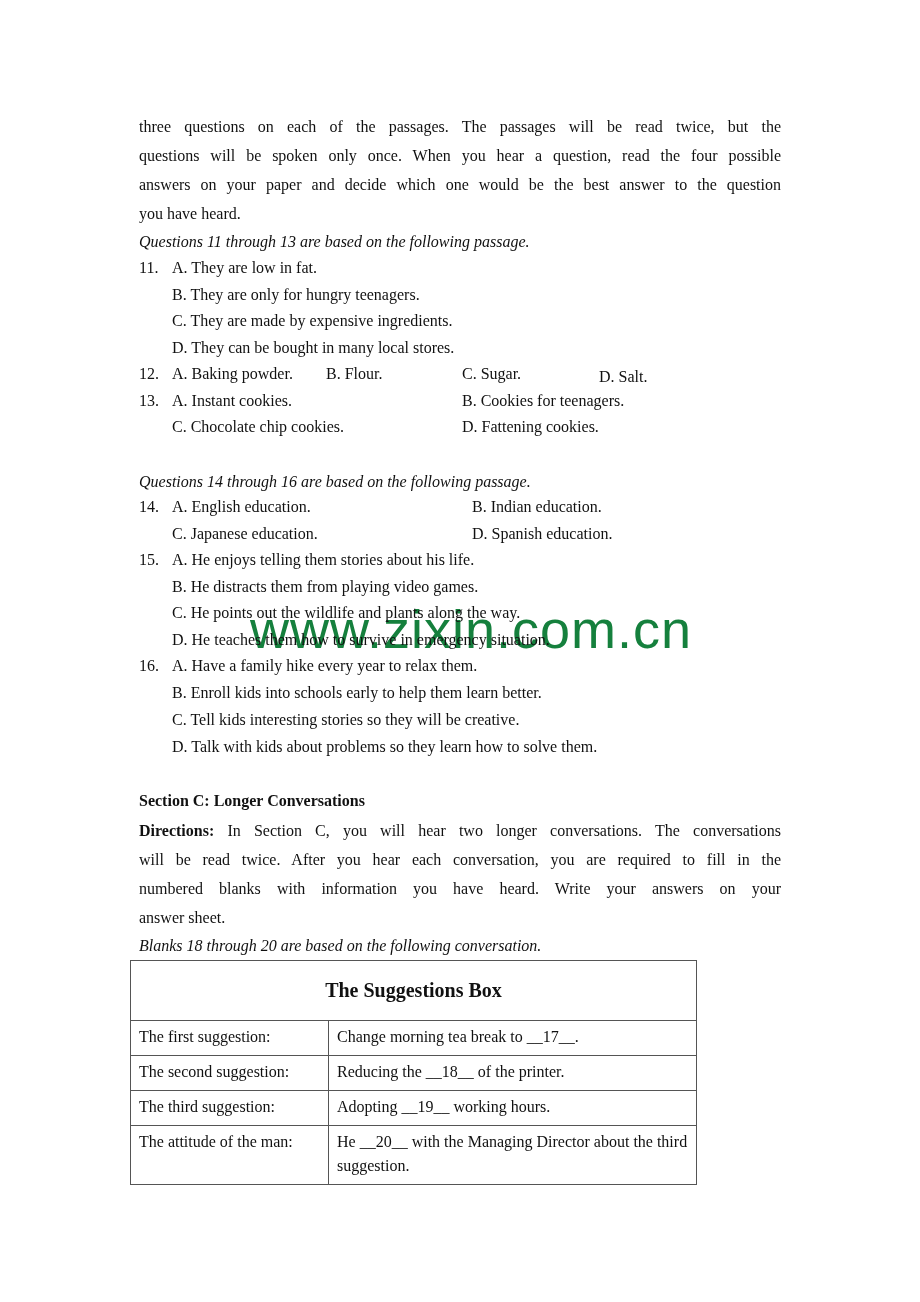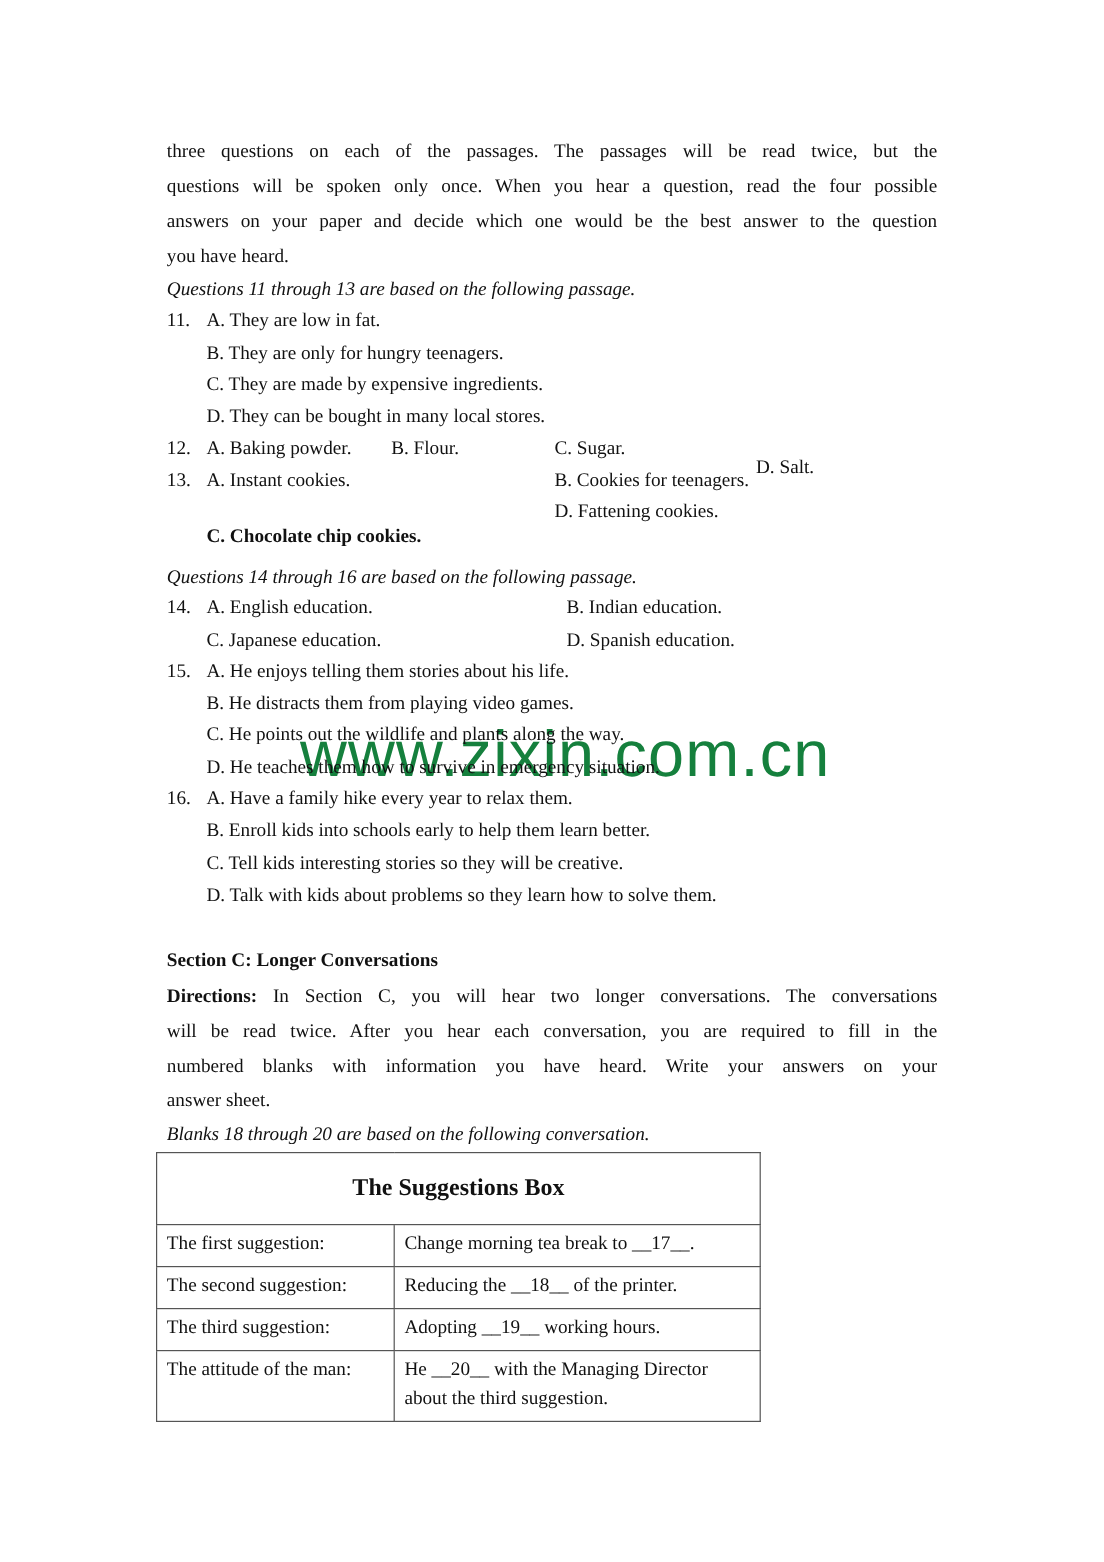--- a/index.html
+++ b/index.html
@@ -10,21 +10,21 @@
   .para .ln { display: block; text-align: justify; text-align-last: justify; white-space: nowrap; }
   .para .ln.last { text-align-last: left; }
   .italic { font-style: italic; }
   .line { position: absolute; white-space: nowrap; line-height: 20px; }
   .qnum { position: absolute; left: 139px; }
   .opt { position: absolute; }
   .bold { font-weight: bold; }
   .watermark { position: absolute; left: 250px; top: 598px; font-family: "Liberation Sans", "DejaVu Sans", sans-serif;
                font-size: 54px; color: #15803d; letter-spacing: 1px; z-index: 0; white-space: nowrap; }
   .content { position: relative; z-index: 1; }
-  table.sbox { position: absolute; left: 130px; top: 960px; width: 504px; border-collapse: collapse; }
+  table.sbox { position: absolute; left: 130px; top: 960px; width: 567px; border-collapse: collapse; }
   table.sbox td, table.sbox th { border: 1px solid #555; font-size: 16px; vertical-align: top; }
   table.sbox th { height: 57px; font-size: 20px; font-weight: bold; text-align: center; vertical-align: middle; }
   table.sbox td { padding: 4px 8px 6px 8px; line-height: 24px; }
   table.sbox td.c1 { width: 181px; }
 </style>
 </head>
 <body>
 
 <div class="page">
 
@@ -47,28 +47,28 @@
       <div class="line opt" style="left:172px; top:285px;">B. They are only for hungry teenagers.</div>
       <div class="line opt" style="left:172px; top:311px;">C. They are made by expensive ingredients.</div>
       <div class="line opt" style="left:172px; top:338px;">D. They can be bought in many local stores.</div>
     </div>
 
     <div>
       <div class="line qnum" style="top:364px;">12.</div>
       <div class="line opt" style="left:172px; top:364px;">A. Baking powder.</div>
       <div class="line opt" style="left:326px; top:364px;">B. Flour.</div>
       <div class="line opt" style="left:462px; top:364px;">C. Sugar.</div>
-      <div class="line opt" style="left:599px; top:380px;margin-left:31px;">D. Salt.</div>
+      <div class="line opt" style="left:599px; top:367px;">D. Salt.</div>
     </div>
 
     <div>
       <div class="line qnum" style="top:391px;">13.</div>
       <div class="line opt" style="left:172px; top:391px;">A. Instant cookies.</div>
       <div class="line opt" style="left:462px; top:391px;">B. Cookies for teenagers.</div>
-      <div class="line opt" style="left:172px; top:438px;font-weight:bold;">C. Chocolate chip cookies.</div>
+      <div class="line opt" style="left:172px; top:417px;">C. Chocolate chip cookies.</div>
       <div class="line opt" style="left:462px; top:417px;">D. Fattening cookies.</div>
     </div>
 
     <div class="line italic" style="left:139px; top:472px;">Questions 14 through 16 are based on the following passage.</div>
 
     <div>
       <div class="line qnum" style="top:497px;">14.</div>
       <div class="line opt" style="left:172px; top:497px;">A. English education.</div>
       <div class="line opt" style="left:472px; top:497px;">B. Indian education.</div>
       <div class="line opt" style="left:172px; top:524px;">C. Japanese education.</div>

